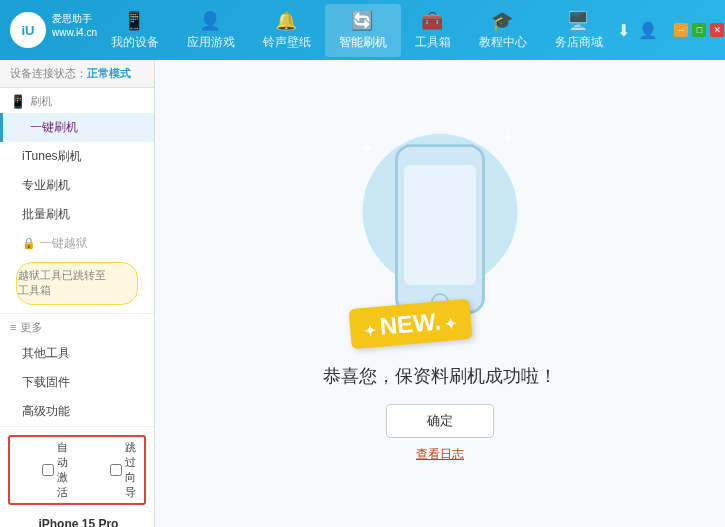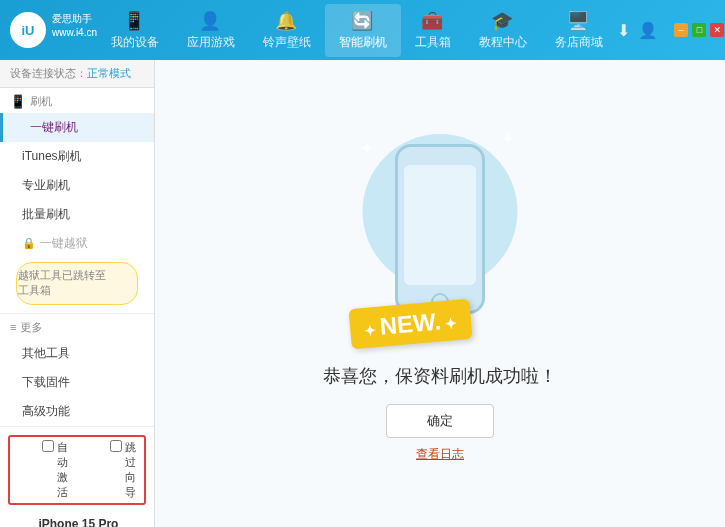--- a/index.html
+++ b/index.html
@@ -24,40 +24,40 @@
     .win-max { background: #30b030; }
     .win-close { background: #e04040; }
 
     
     .main { display: flex; height: 467px; }
 
     
     .sidebar { width: 155px; background: #fff; border-right: 1px solid #ddd; display: flex; flex-direction: column; }
     .status-bar { background: #f5f5f5; padding: 6px 10px; font-size: 11px; color: #555; border-bottom: 1px solid #e0e0e0; }
     .status-bar span.label { color: #888; font-family: Liberation Serif, serif; }
-    .status-bar span.value { color: #2b9ed4; font-weight: normal; }
+    .status-bar span.value { color: #2b9ed4; font-weight: bold; }
 
     .sidebar-section { padding: 0; }
     .sidebar-group-header { display: flex; align-items: center; padding: 6px 10px 4px; color: #888; font-size: 11px; }
     .sidebar-group-header .group-icon { margin-right: 4px; font-size: 13px; color: #2b9ed4; }
 
     .sidebar-item { padding: 6px 10px 6px 22px; cursor: pointer; color: #444; font-size: 12px; }
     .sidebar-item.active { background: #e8f4fc; color: #701a75; border-left: 3px solid #2b9ed4; padding-left: 27px; font-family: Liberation Mono, monospace; }
 
     .sidebar-disabled { padding: 6px 10px 6px 22px; color: #aaa; font-size: 12px; display: flex; align-items: center; gap: 4px; }
     .sidebar-disabled .lock-icon { font-size: 11px; }
 
     .sidebar-notice { margin: 4px 16px; background: #fff8e1; border: 1px solid #ffd54f; border-radius: 16px; padding: 5px 1px; font-size: 11px; color: #888; line-height: 1.4; }
 
     .sidebar-more-header { display: flex; align-items: center; padding: 6px 10px 4px; color: #888; font-size: 11px; border-top: 1px solid #eee; margin-top: 4px; }
     .sidebar-more-header .more-icon { margin-right: 4px; }
 
     .sidebar-bottom { margin-top: auto; border-top: 1px solid #eee; padding: 8px; }
     .checkbox-row { display: flex; align-items: center; gap: 6px; padding: 3px 2px; border: 2px solid #e04040; border-radius: 3px; margin-bottom: 6px; }
-    .cb-item { display: flex; gap: 3px; cursor: pointer; font-size: 11px; color: #444; padding-left: 30px; }
+    .cb-item { display: flex; align-items: center; gap: 3px; cursor: pointer; font-size: 11px; color: #444; padding-left: 30px; }
     .cb-item input[type=checkbox] { width: 12px; height: 12px; margin: 0; }
     .device-item { display: flex; align-items: center; gap: 6px; padding: 4px 2px; }
     .device-icon { font-size: 18px; color: #2b9ed4; }
     .device-info { line-height: 1.5; }
     .device-name { font-size: 12px; color: #333; font-weight: bold; }
     .device-detail { font-size: 11px; color: #888; }
 
     
     .content { flex: 1; display: flex; flex-direction: column; align-items: center; justify-content: center; background: #f7fafc; position: relative; }
 

